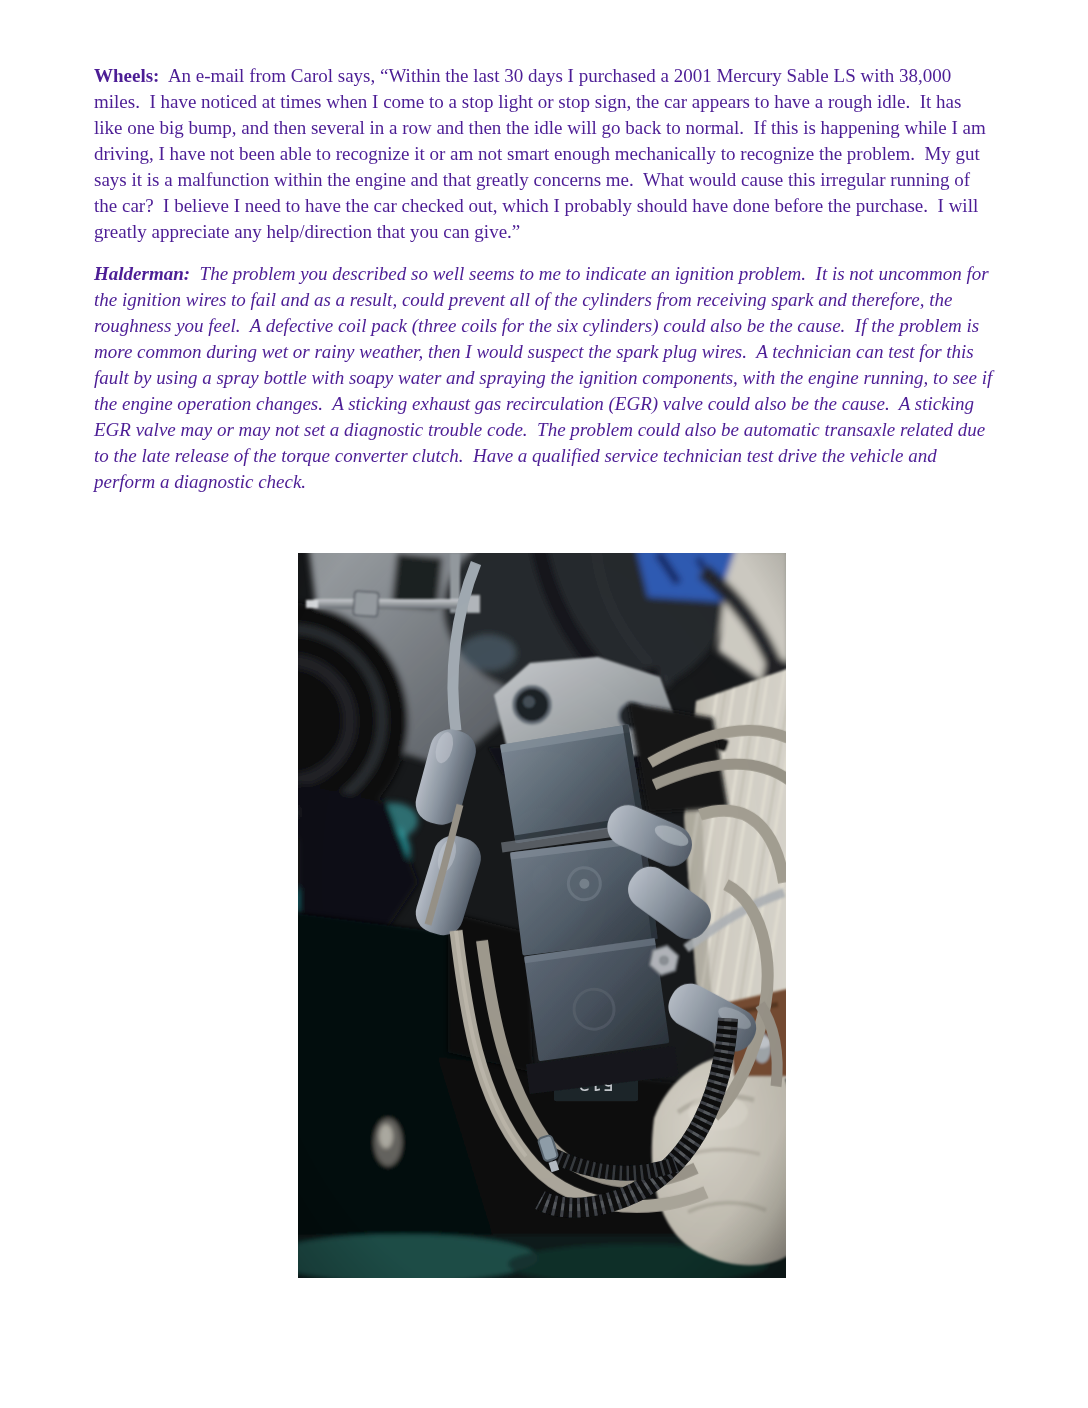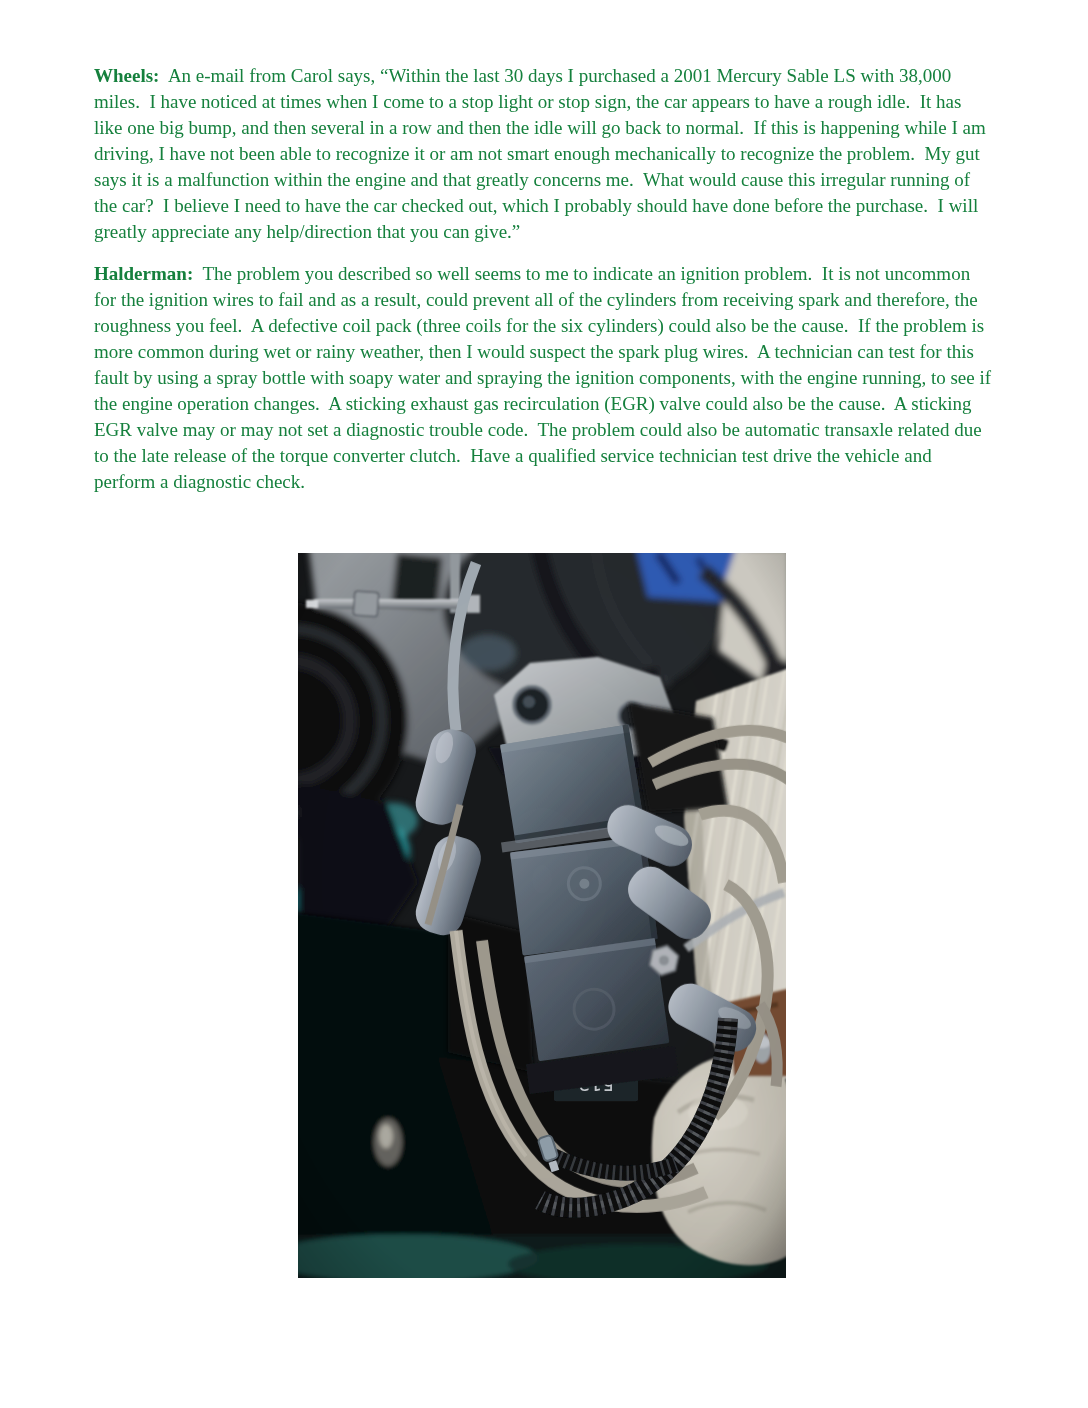--- a/index.html
+++ b/index.html
@@ -12,23 +12,23 @@
     color:#000;
     overflow:hidden;
   }
   .text-block { position:absolute; left:94px; top:63px; width:900px; }
   .para {
     margin:0;
     font-size:19px;
     line-height:26px;
     white-space:pre-wrap;
     text-align:left;
-    color:#15803d;
-  }
-  .para + .para { margin-top:16px; }
+    color:#4c1d95;
+  }
+  .para + .para { margin-top:16px;font-style:italic; }
   .para b.lead { font-weight:bold; }
   figure.photo {
     position:absolute; left:298px; top:553px;
     width:488px; height:725px; margin:0; padding:0;
   }
   figure.photo svg {
     display:block; width:100%; height:100%;
     filter: blur(0.5px) saturate(0.95) contrast(0.99);
   }
 </style>

